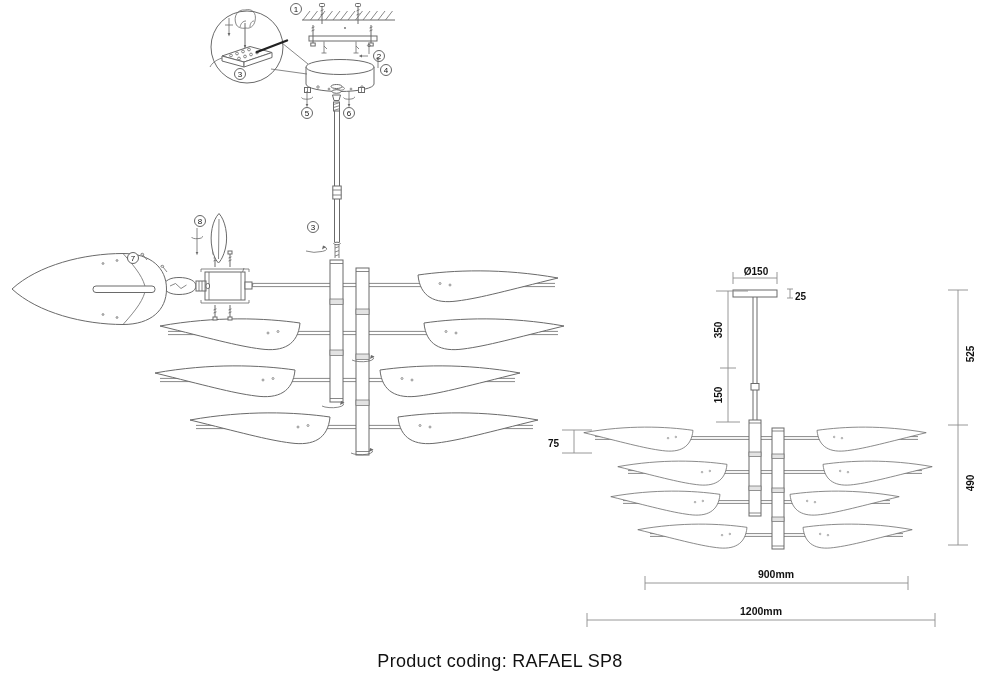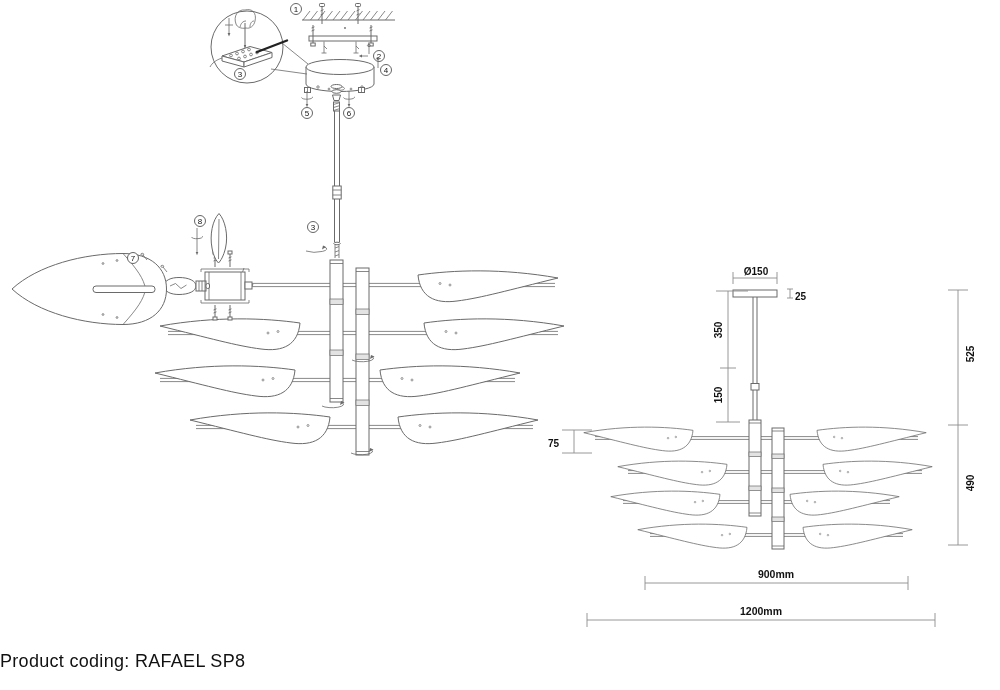--- a/index.html
+++ b/index.html
@@ -10,21 +10,21 @@
   .lt{fill:none;stroke:var(--line);stroke-width:.8;}
   .wf{fill:#fff;stroke:var(--line);stroke-width:1;}
   .gf{fill:#e3e3e3;stroke:var(--line);stroke-width:.7;}
   .df{fill:none;stroke:var(--dim);stroke-width:.9;}
   .dt{font:bold 10px "Liberation Sans",sans-serif;fill:var(--text);}
   .mt{font:bold 10.5px "Liberation Sans",sans-serif;fill:var(--text);}
   .ct{font:8px "Liberation Sans",sans-serif;fill:var(--text);}
   .co{fill:#fff;stroke:#555;stroke-width:.9;}
   .ah{fill:var(--line);stroke:none;}
   .wire{fill:none;stroke:#222;stroke-width:2.4;stroke-linecap:round;}
-  .caption{position:absolute;top:651px;left:0;width:100%;font-size:18px;color:var(--text);letter-spacing:.3px;}
+  .caption{position:absolute;top:651px;left:0;width:100%;text-align:center;font-size:18px;color:var(--text);letter-spacing:.3px;}
 </style>
 </head>
 <body>
 
 <svg width="1000" height="648" viewBox="0 0 1000 648">
   <defs>
     <g id="bladeR">
       <path d="M0 3 C35 -2 84 -4 140 6 C91 18 63 26 39 29 C17 32 2 25 0 3 Z" fill="#fff" stroke="#6a6a6a" stroke-width="1"></path>
       <circle cx="22" cy="11.5" r="1" fill="none" stroke="#6a6a6a" stroke-width=".7"></circle>
       <circle cx="32" cy="13" r="1" fill="none" stroke="#6a6a6a" stroke-width=".7"></circle>

